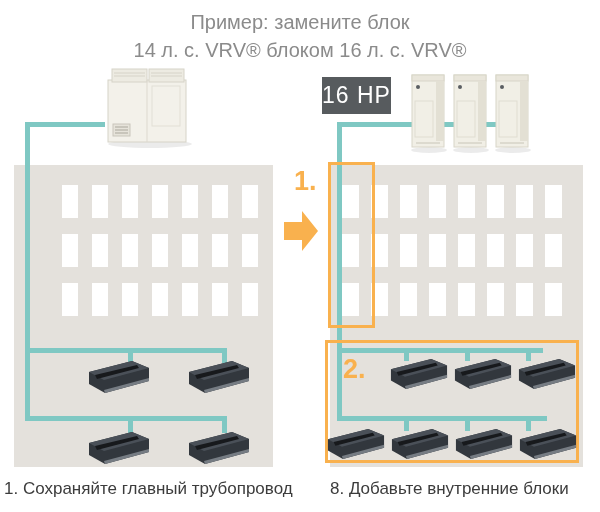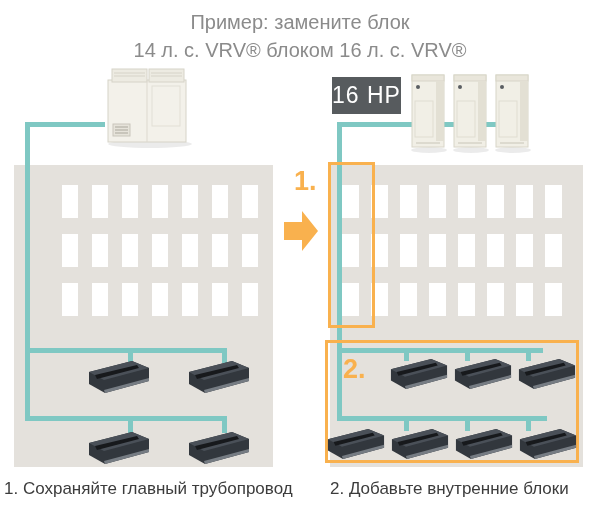--- a/index.html
+++ b/index.html
@@ -164,21 +164,21 @@
   <div class="pipe" style="left:337px;top:122px;width:5px;height:299px"></div>
   <div class="pipe" style="left:337px;top:348px;width:206px;height:5px"></div>
   <div class="pipe" style="left:404px;top:352px;width:5px;height:9px"></div>
   <div class="pipe" style="left:465px;top:352px;width:5px;height:9px"></div>
   <div class="pipe" style="left:526px;top:352px;width:5px;height:9px"></div>
   <div class="pipe" style="left:337px;top:416px;width:210px;height:5px"></div>
   <div class="pipe" style="left:404px;top:420px;width:5px;height:11px"></div>
   <div class="pipe" style="left:465px;top:420px;width:5px;height:11px"></div>
   <div class="pipe" style="left:526px;top:420px;width:5px;height:11px"></div>
 
-  <div class="hp-badge" style="left:332px;top:77px">16 HP</div>
+  <div class="hp-badge" style="left:322px;top:77px">16 HP</div>
 
   <div class="towers-row" style="left:410px;top:71px">
   <svg viewBox="0 0 38 82" width="38" height="82">
     <ellipse cx="19" cy="79" rx="18" ry="3" fill="#000" opacity="0.08"></ellipse>
     <rect x="2" y="4" width="32" height="72" fill="#f1efe6" stroke="#d8d5c8"></rect>
     <rect x="2" y="4" width="32" height="6" fill="#e9e6db" stroke="#d8d5c8"></rect>
     <rect x="26" y="10" width="8" height="60" fill="#e3e0d4"></rect>
     <circle cx="8" cy="16" r="2" fill="#5a5e62"></circle>
     <rect x="5" y="30" width="18" height="36" fill="none" stroke="#e0ddd1"></rect>
     <line x1="6" y1="72" x2="30" y2="72" stroke="#c8c5b8"></line>
@@ -256,15 +256,15 @@
   </svg>
 
   <svg viewBox="0 0 62 38">
     <polygon points="1,15 44,4 61,11 61,24 17,36 1,27" fill="#32373d"></polygon>
     <polygon points="1,15 44,4 61,11 16,23" fill="#4a5058"></polygon>
     <polygon points="7,18 49,8 51,11 9,22" fill="#17191c"></polygon>
     <polygon points="17,36 61,24 61,21 16,33" fill="#767c83"></polygon>
   </svg>
 </div>
 
-  <div class="caption" style="left:330px;top:479px">2. Добавьте внутренние блоки</div>
+  <div class="caption" style="left:330px;top:479px">8. Добавьте внутренние блоки</div>
 
 </div>
 
 </body></html>

